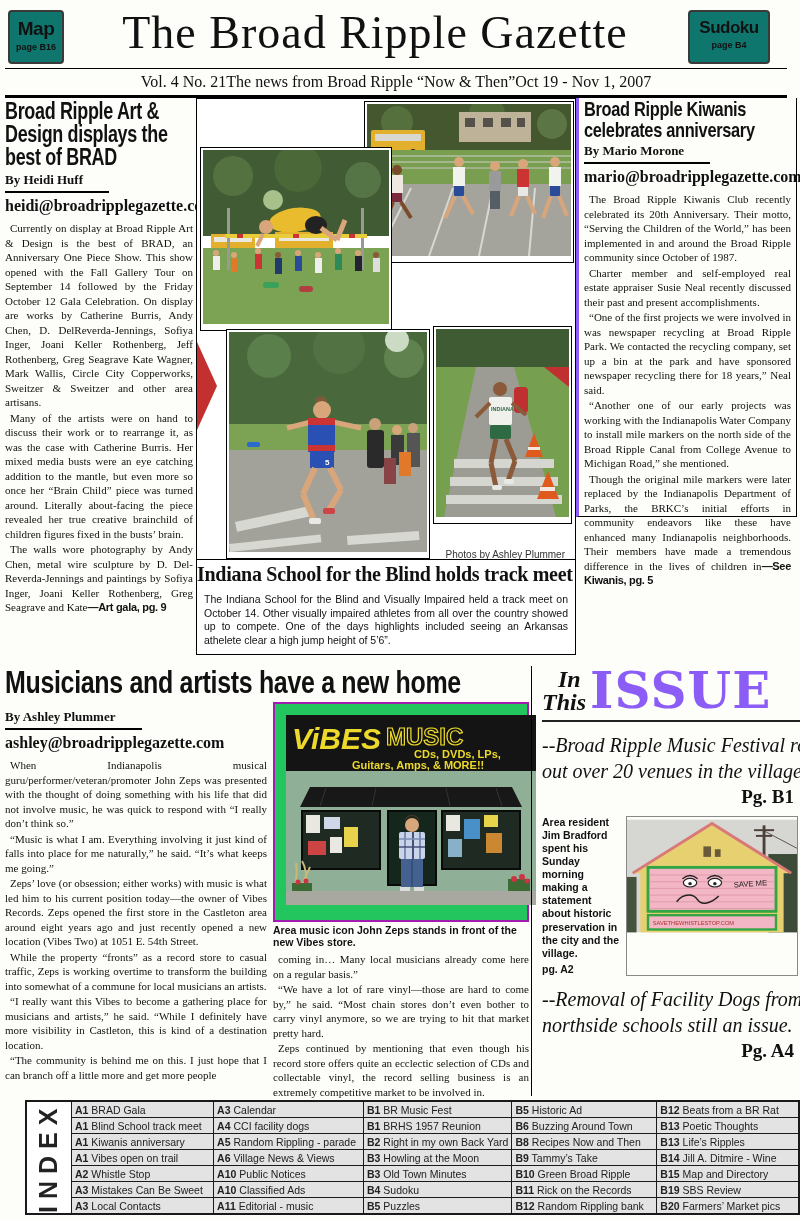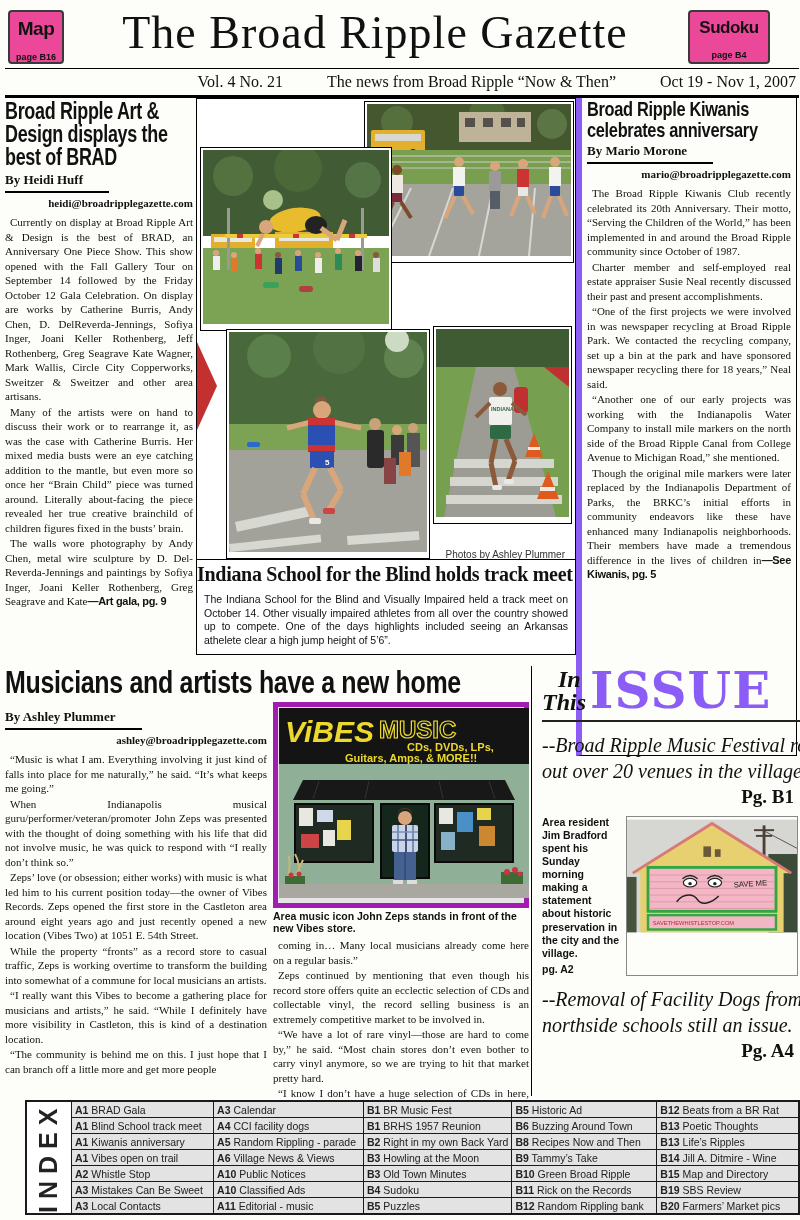--- a/index.html
+++ b/index.html
@@ -1,39 +1,39 @@
 <!DOCTYPE html>
 <html><head>
 <meta charset="utf-8">
 <style>
   html,body{margin:0;padding:0;background:#9a9a9a;}
   #page{position:relative;width:800px;height:1220px;background:#fdfdfa;margin:0 auto;
         font-family:"Liberation Serif",serif;color:#111;overflow:hidden;}
   
   #masthead{position:absolute;left:0;top:0;width:800px;height:68px;}
-  .mast-box{position:absolute;top:10px;width:52px;height:50px;background:#ec4899;
+  .mast-box{position:absolute;top:10px;width:52px;height:50px;background:#0f766e;
             border:2px solid #3a3a3a;border-radius:4px;text-align:center;
             font-family:"Liberation Sans",sans-serif;font-weight:bold;}
   .mast-box .big{display:block;font-size:19px;margin-top:6px;letter-spacing:-0.5px;}
-  .mast-box .small{display:block;font-size:9px;margin-top:12px;}
+  .mast-box .small{display:block;font-size:9px;margin-top:2px;}
   #map-box{left:8px;}
   #sudoku-box{left:688px;width:78px;}
   #sudoku-box .big{font-size:17px;}
   #paper-title{position:absolute;left:60px;right:110px;top:6px;text-align:center;
                font-size:46px;font-weight:500;letter-spacing:1px;}
-  #dateline{position:absolute;left:5px;right:1px;top:68px;height:24px;
+  #dateline{position:absolute;left:5px;right:13px;top:68px;height:24px;
             border-top:1px solid #000;border-bottom:3px solid #000;
-            display:flex;justify-content:flex-end;align-items:center;
-            font-size:16px;padding:1px 3px;gap:44px;}
+            display:flex;justify-content:center;align-items:center;
+            font-size:16px;padding:1px 3px;}
   
   .cond{font-family:"Liberation Sans",sans-serif;font-weight:bold;letter-spacing:-0.4px;
         transform:scaleX(0.78);transform-origin:0 0;width:128%;line-height:1.0;margin:0;}
   .byline{display:inline-block;font-family:Liberation Serif, serif;font-weight:bold;
           font-size:13px;border-bottom:2px solid #000;padding:3px 26px 3px 0;}
-  .email{font-weight:bold;font-size:11px;margin:4px 0 6px 0;text-align:right;}
+  .email{font-weight:bold;font-size:16px;margin:4px 0 6px 0;}
   .body-text p{margin:0 0 1px 0;font-size:11px;line-height:1.32;text-align:justify;text-indent:5px;}
   .cont{font-family:"Liberation Sans",sans-serif;font-size:11px;letter-spacing:-0.3px;}
   
   #article-brad{position:absolute;left:5px;top:100px;width:188px;height:562px;}
   #article-brad h1{font-size:23px;}
   #center-box{position:absolute;left:196px;top:98px;width:378px;height:555px;
               border:1px solid #000;background:#fff;}
   .photo{position:absolute;background:#fff;border:1px solid #000;padding:2px;}
   #photo-runners{left:167px;top:2px;z-index:1;}
   #photo-highjump{left:3px;top:48px;z-index:2;}
@@ -41,30 +41,30 @@
   #photo-longjump{left:29px;top:230px;z-index:4;}
   #red-mat{position:absolute;left:0;top:235px;z-index:0;}
   #photo-credit{position:absolute;right:10px;top:450px;z-index:5;
                 font-family:"Liberation Sans",sans-serif;font-size:10px;color:#333;}
   #track-headline{position:absolute;left:0;right:0;top:460px;border-top:1px solid #000;
                   font-weight:bold;font-size:20px;padding-top:3px;
                   letter-spacing:-0.3px;z-index:6;background:#fff;}
   #track-caption{position:absolute;left:0;right:0;top:491px;padding:3px 7px;z-index:6;
                  font-family:"Liberation Sans",sans-serif;font-size:10.5px;line-height:1.3;
                  text-align:justify;}
-  #article-kiwanis{position:absolute;left:576px;top:98px;width:221px;height:658px;
-                   border-left:6px solid #8b5cf6;border-right:1px solid #000;border-bottom:1px solid #000;
+  #article-kiwanis{position:absolute;left:576px;top:98px;width:221px;height:419px;
+                   border-left:3px solid #8b5cf6;border-right:1px solid #000;border-bottom:1px solid #000;
                    padding:0 5px;box-sizing:border-box;}
   #article-kiwanis h1{font-size:21px;}
   
   #article-vibes{position:absolute;left:5px;top:666px;width:524px;height:430px;}
   #article-vibes h1{font-size:32px;}
   #vibes-col1{position:absolute;left:0;top:40px;width:262px;}
   #vibes-col2{position:absolute;left:268px;top:36px;width:256px;}
-  #vibes-photo{border:5px solid #a21caf;background:#e5e5e5;padding:1px;}
+  #vibes-photo{border:2px solid #a21caf;background:#22c55e;padding:11px;}
   #vibes-caption{font-family:"Liberation Sans",sans-serif;font-weight:bold;font-size:10.5px;
                  margin:2px 0 4px 0;}
   
   #issue-panel{position:absolute;left:531px;top:666px;width:325px;height:430px;
                border-left:1px solid #000;padding:2px 4px 0 10px;box-sizing:border-box;}
   #issue-title{display:flex;align-items:flex-start;border-bottom:2px solid #222;padding-bottom:6px;}
   #issue-inthis{font-style:italic;font-weight:bold;font-size:24px;line-height:0.95;}
   #issue-inthis .indent{display:inline-block;margin-left:16px;}
   #issue-word{font-family:"DejaVu Serif",serif;font-weight:bold;font-size:50px;line-height:0.9;
               letter-spacing:1px;margin-left:4px;}
@@ -322,22 +322,22 @@
         <p>Though the original mile markers were later replaced by the Indianapolis Department of Parks, the BRKC’s initial efforts in community endeavors like these have enhanced many Indianapolis neighborhoods. Their members have made a tremendous difference in the lives of children in<b class="cont">—See Kiwanis, pg. 5</b></p>
       </div>
   </section>
 
   <section id="article-vibes">
     <h1 class="cond">Musicians and artists have a new home</h1>
     <div id="vibes-col1">
       <div><span class="byline">By Ashley Plummer</span></div>
       <div class="email">ashley@broadripplegazette.com</div>
       <div class="body-text">
+          <p>When Indianapolis musical guru/performer/veteran/promoter John Zeps was presented with the thought of doing something with his life that did not involve music, he was quick to respond with “I really don’t think so.”</p>
           <p>“Music is what I am. Everything involving it just kind of falls into place for me naturally,” he said. “It’s what keeps me going.”</p>
-          <p>When Indianapolis musical guru/performer/veteran/promoter John Zeps was presented with the thought of doing something with his life that did not involve music, he was quick to respond with “I really don’t think so.”</p>
           <p>Zeps’ love (or obsession; either works) with music is what led him to his current position today—the owner of Vibes Records. Zeps opened the first store in the Castleton area around eight years ago and just recently opened a new location (Vibes Two) at 1051 E. 54th Street.</p>
           <p>While the property “fronts” as a record store to casual traffic, Zeps is working overtime to transform the building into somewhat of a commune for local musicians an artists.</p>
           <p>“I really want this Vibes to become a gathering place for musicians and artists,” he said. “While I definitely have more visibility in Castleton, this is kind of a destination location.</p>
           <p>“The community is behind me on this. I just hope that I can branch off a little more and get more people</p>
         </div>
     </div>
     <div id="vibes-col2">
       <div id="vibes-photo">
         <svg width="250" height="190" viewBox="0 0 250 190">
           <rect width="250" height="190" fill="#8fb096"></rect>
@@ -383,22 +383,22 @@
             <circle cx="236" cy="162" r="3" fill="#cc3344"></circle>
             <circle cx="241" cy="166" r="2.5" fill="#cc3344"></circle>
           <rect x="6" y="168" width="20" height="8" fill="#3c6b34"></rect>
           <circle cx="12" cy="167" r="2.5" fill="#cc3344"></circle>
             <circle cx="20" cy="166" r="2.5" fill="#cc3344"></circle>
         </svg>
       </div>
       <div id="vibes-caption">Area music icon John Zeps stands in front of the new Vibes store.</div>
       <div class="body-text">
           <p>coming in… Many local musicians already come here on a regular basis.”</p>
+          <p>“We have a lot of rare vinyl—those are hard to come by,” he said. “Most chain stores don’t even bother to carry vinyl anymore, so we are trying to hit that market pretty hard.</p>
           <p>Zeps continued by mentioning that even though his record store offers quite an ecclectic selection of CDs and collectable vinyl, the record selling business is an extremely competitive market to be involved in.</p>
-          <p>“We have a lot of rare vinyl—those are hard to come by,” he said. “Most chain stores don’t even bother to carry vinyl anymore, so we are trying to hit that market pretty hard.</p>
           <p>“I know I don’t have a huge selection of CDs in here, but we are trying our best to tap into<b class="cont">——See Vibes, pg. 8</b></p>
         </div>
     </div>
   </section>
 
   <aside id="issue-panel">
     <div id="issue-title">
       <div id="issue-inthis">
         <span class="indent">In</span><br>
         <span>This</span>

